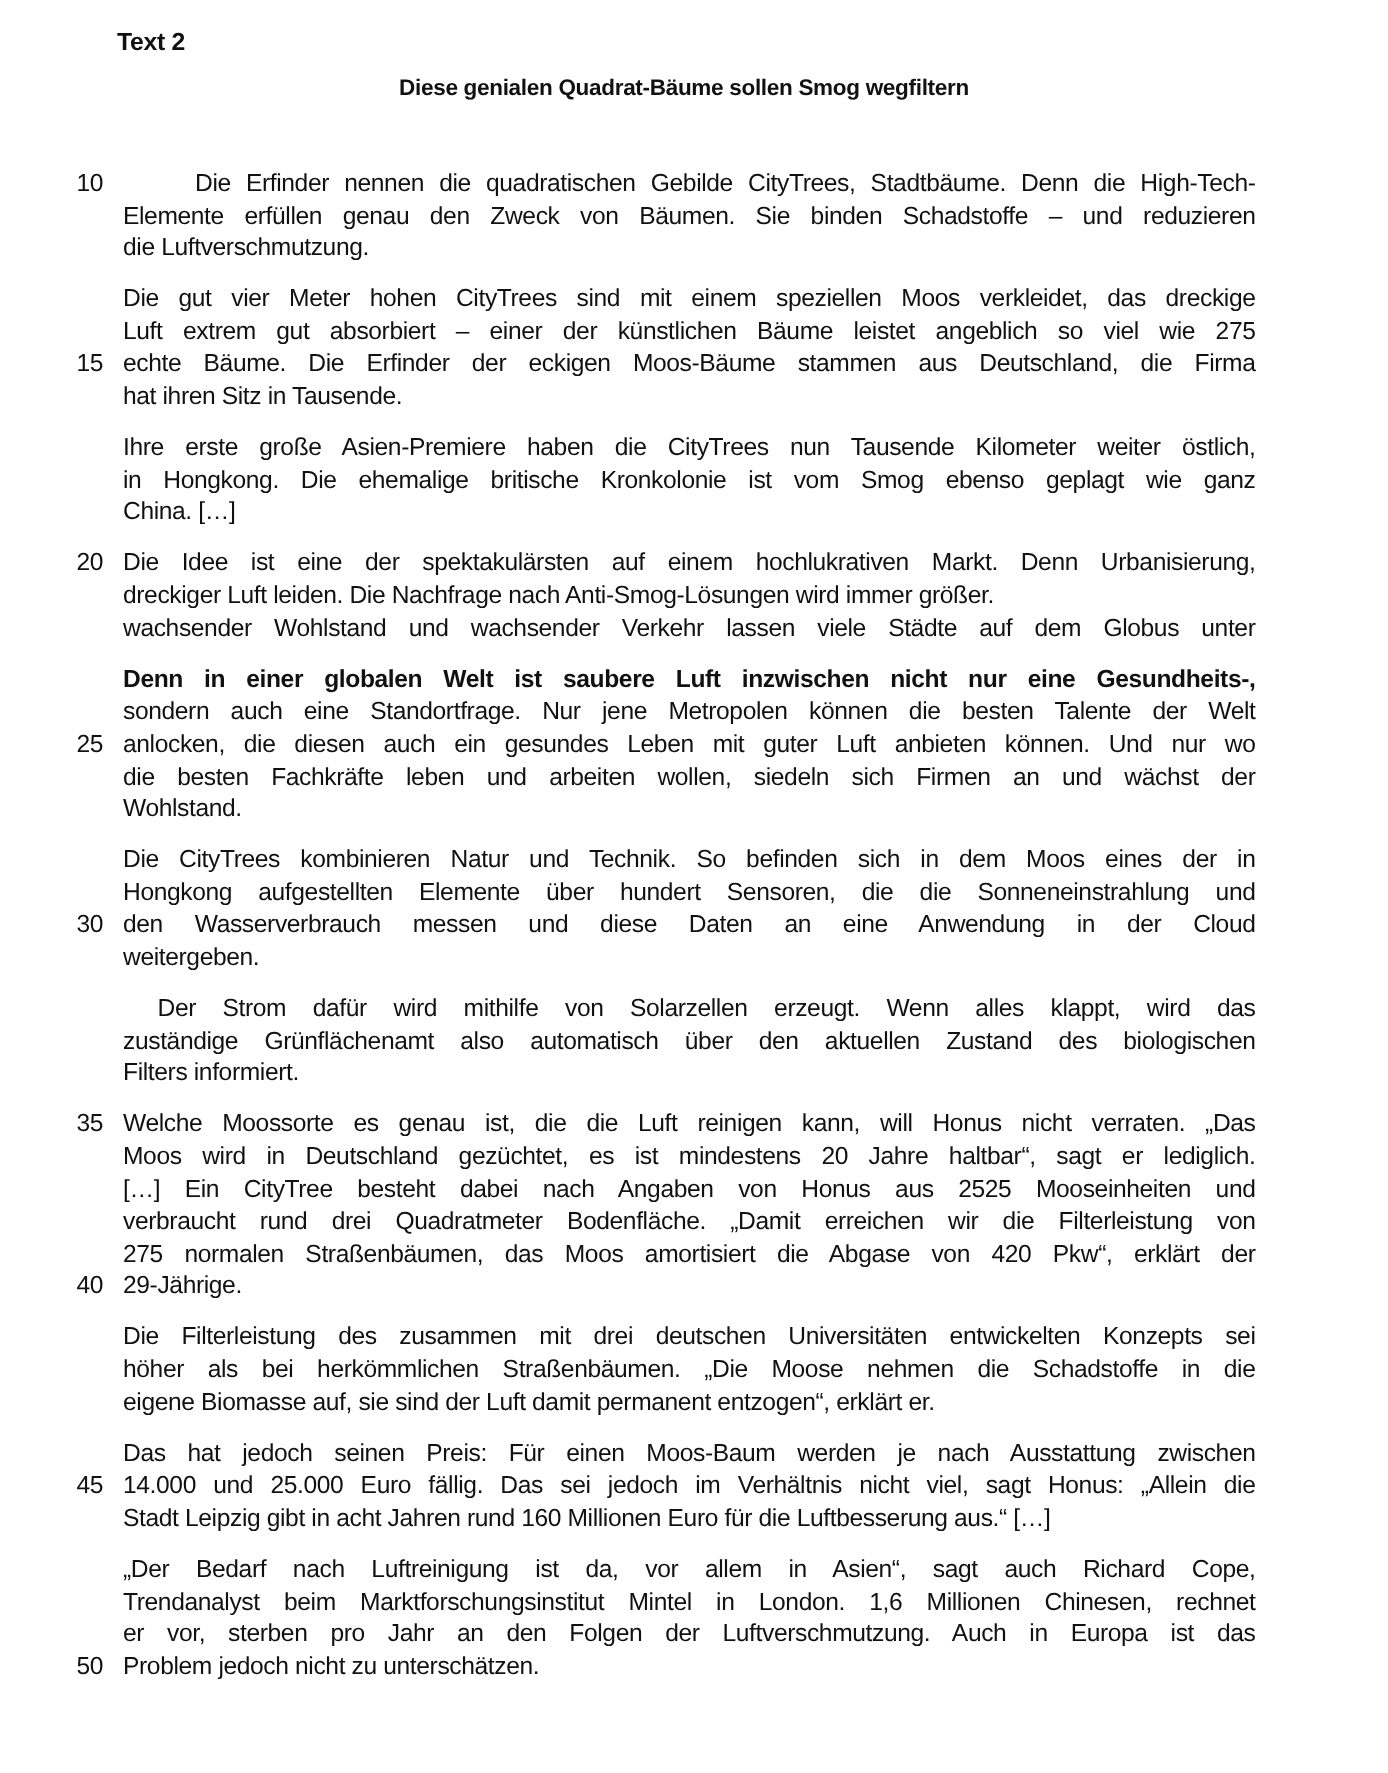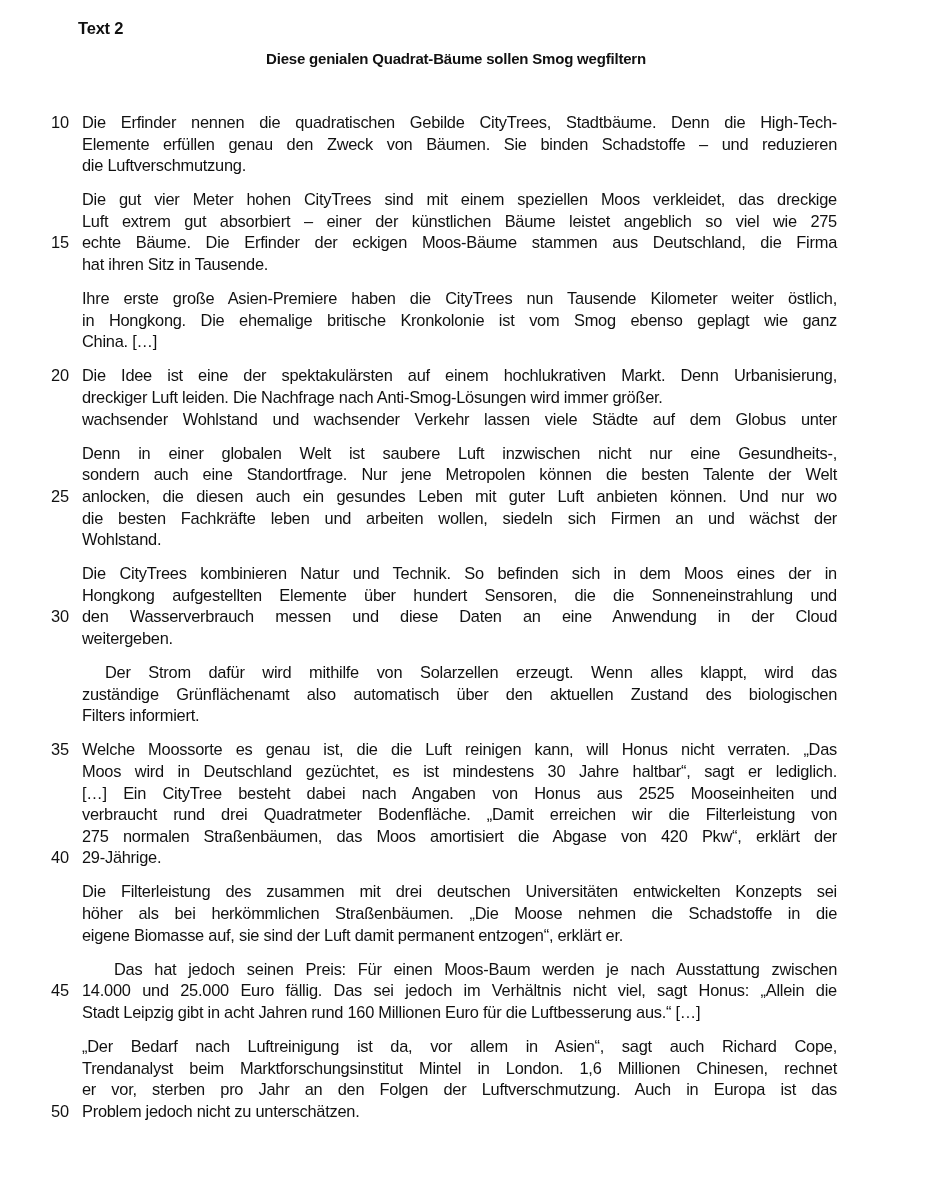--- a/index.html
+++ b/index.html
@@ -31,73 +31,73 @@
   }
 </style>
 </head>
 <body>
 
 <div class="label">Text 2</div>
 <div class="title">Diese genialen Quadrat-Bäume sollen Smog wegfiltern</div>
 
 <div class="body" id="article-body">
     <div class="para">
-      <div class="line"><span class="lnum">10</span><span style="word-spacing: 0px;">Die Erfinder nennen die quadratischen Gebilde CityTrees, Stadtbäume. Denn die High-Tech-</span></div>
+      <div class="line"><span class="lnum">10</span><span style="word-spacing: 0px; margin-left: 48px;">Die Erfinder nennen die quadratischen Gebilde CityTrees, Stadtbäume. Denn die High-Tech-</span></div>
       <div class="line"><span class="lnum"></span><span style="word-spacing: 0px;">Elemente erfüllen genau den Zweck von Bäumen. Sie binden Schadstoffe – und reduzieren</span></div>
       <div class="line last"><span class="lnum"></span><span>die Luftverschmutzung.</span></div>
     </div>
     <div class="para">
       <div class="line"><span class="lnum"></span><span style="word-spacing: 0px;">Die gut vier Meter hohen CityTrees sind mit einem speziellen Moos verkleidet, das dreckige</span></div>
       <div class="line"><span class="lnum"></span><span style="word-spacing: 0px;">Luft extrem gut absorbiert – einer der künstlichen Bäume leistet angeblich so viel wie 275</span></div>
       <div class="line"><span class="lnum">15</span><span style="word-spacing: 0px;">echte Bäume. Die Erfinder der eckigen Moos-Bäume stammen aus Deutschland, die Firma</span></div>
       <div class="line last"><span class="lnum"></span><span>hat ihren Sitz in Tausende.</span></div>
     </div>
     <div class="para">
       <div class="line"><span class="lnum"></span><span style="word-spacing: 0px;">Ihre erste große Asien-Premiere haben die CityTrees nun Tausende Kilometer weiter östlich,</span></div>
       <div class="line"><span class="lnum"></span><span style="word-spacing: 0px;">in Hongkong. Die ehemalige britische Kronkolonie ist vom Smog ebenso geplagt wie ganz</span></div>
       <div class="line last"><span class="lnum"></span><span>China. […]</span></div>
     </div>
     <div class="para">
       <div class="line"><span class="lnum">20</span><span style="word-spacing: 0px;">Die Idee ist eine der spektakulärsten auf einem hochlukrativen Markt. Denn Urbanisierung,</span></div>
       <div class="line last"><span class="lnum"></span><span>dreckiger Luft leiden. Die Nachfrage nach Anti-Smog-Lösungen wird immer größer.</span></div>
       <div class="line"><span class="lnum"></span><span style="word-spacing: 0px;">wachsender Wohlstand und wachsender Verkehr lassen viele Städte auf dem Globus unter</span></div>
     </div>
     <div class="para">
-      <div class="line"><span class="lnum"></span><span style="word-spacing: 0px;">Denn in einer globalen Welt ist saubere Luft inzwischen nicht nur eine Gesundheits-,</span></div>
+      <div class="line"><span class="lnum"></span><span style="word-spacing: 0px; font-weight: bold;">Denn in einer globalen Welt ist saubere Luft inzwischen nicht nur eine Gesundheits-,</span></div>
       <div class="line"><span class="lnum"></span><span style="word-spacing: 0px;">sondern auch eine Standortfrage. Nur jene Metropolen können die besten Talente der Welt</span></div>
       <div class="line"><span class="lnum">25</span><span style="word-spacing: 0px;">anlocken, die diesen auch ein gesundes Leben mit guter Luft anbieten können. Und nur wo</span></div>
       <div class="line"><span class="lnum"></span><span style="word-spacing: 0px;">die besten Fachkräfte leben und arbeiten wollen, siedeln sich Firmen an und wächst der</span></div>
       <div class="line last"><span class="lnum"></span><span>Wohlstand.</span></div>
     </div>
     <div class="para">
       <div class="line"><span class="lnum"></span><span style="word-spacing: 0px;">Die CityTrees kombinieren Natur und Technik. So befinden sich in dem Moos eines der in</span></div>
       <div class="line"><span class="lnum"></span><span style="word-spacing: 0px;">Hongkong aufgestellten Elemente über hundert Sensoren, die die Sonneneinstrahlung und</span></div>
       <div class="line"><span class="lnum">30</span><span style="word-spacing: 0px;">den Wasserverbrauch messen und diese Daten an eine Anwendung in der Cloud</span></div>
       <div class="line last"><span class="lnum"></span><span>weitergeben.</span></div>
     </div>
     <div class="para">
       <div class="line"><span class="lnum"></span><span style="word-spacing: 0px; margin-left: 23px;">Der Strom dafür wird mithilfe von Solarzellen erzeugt. Wenn alles klappt, wird das</span></div>
       <div class="line"><span class="lnum"></span><span style="word-spacing: 0px;">zuständige Grünflächenamt also automatisch über den aktuellen Zustand des biologischen</span></div>
       <div class="line last"><span class="lnum"></span><span>Filters informiert.</span></div>
     </div>
     <div class="para">
       <div class="line"><span class="lnum">35</span><span style="word-spacing: 0px;">Welche Moossorte es genau ist, die die Luft reinigen kann, will Honus nicht verraten. „Das</span></div>
-      <div class="line"><span class="lnum"></span><span style="word-spacing: 0px;">Moos wird in Deutschland gezüchtet, es ist mindestens 30 Jahre haltbar“, sagt er lediglich.</span></div>
+      <div class="line"><span class="lnum"></span><span style="word-spacing: 0px;">Moos wird in Deutschland gezüchtet, es ist mindestens 20 Jahre haltbar“, sagt er lediglich.</span></div>
       <div class="line"><span class="lnum"></span><span style="word-spacing: 0px;">[…] Ein CityTree besteht dabei nach Angaben von Honus aus 2525 Mooseinheiten und</span></div>
       <div class="line"><span class="lnum"></span><span style="word-spacing: 0px;">verbraucht rund drei Quadratmeter Bodenfläche. „Damit erreichen wir die Filterleistung von</span></div>
       <div class="line"><span class="lnum"></span><span style="word-spacing: 0px;">275 normalen Straßenbäumen, das Moos amortisiert die Abgase von 420 Pkw“, erklärt der</span></div>
       <div class="line last"><span class="lnum">40</span><span>29-Jährige.</span></div>
     </div>
     <div class="para">
       <div class="line"><span class="lnum"></span><span style="word-spacing: 0px;">Die Filterleistung des zusammen mit drei deutschen Universitäten entwickelten Konzepts sei</span></div>
       <div class="line"><span class="lnum"></span><span style="word-spacing: 0px;">höher als bei herkömmlichen Straßenbäumen. „Die Moose nehmen die Schadstoffe in die</span></div>
       <div class="line last"><span class="lnum"></span><span>eigene Biomasse auf, sie sind der Luft damit permanent entzogen“, erklärt er.</span></div>
     </div>
     <div class="para">
-      <div class="line"><span class="lnum"></span><span style="word-spacing: 0px; margin-left: 32px;">Das hat jedoch seinen Preis: Für einen Moos-Baum werden je nach Ausstattung zwischen</span></div>
+      <div class="line"><span class="lnum"></span><span style="word-spacing: 0px;">Das hat jedoch seinen Preis: Für einen Moos-Baum werden je nach Ausstattung zwischen</span></div>
       <div class="line"><span class="lnum">45</span><span style="word-spacing: 0px;">14.000 und 25.000 Euro fällig. Das sei jedoch im Verhältnis nicht viel, sagt Honus: „Allein die</span></div>
       <div class="line last"><span class="lnum"></span><span>Stadt Leipzig gibt in acht Jahren rund 160 Millionen Euro für die Luftbesserung aus.“ […]</span></div>
     </div>
     <div class="para">
       <div class="line"><span class="lnum"></span><span style="word-spacing: 0px;">„Der Bedarf nach Luftreinigung ist da, vor allem in Asien“, sagt auch Richard Cope,</span></div>
       <div class="line"><span class="lnum"></span><span style="word-spacing: 0px;">Trendanalyst beim Marktforschungsinstitut Mintel in London. 1,6 Millionen Chinesen, rechnet</span></div>
       <div class="line"><span class="lnum"></span><span style="word-spacing: 0px;">er vor, sterben pro Jahr an den Folgen der Luftverschmutzung. Auch in Europa ist das</span></div>
       <div class="line last"><span class="lnum">50</span><span>Problem jedoch nicht zu unterschätzen.</span></div>
     </div>
   </div>

